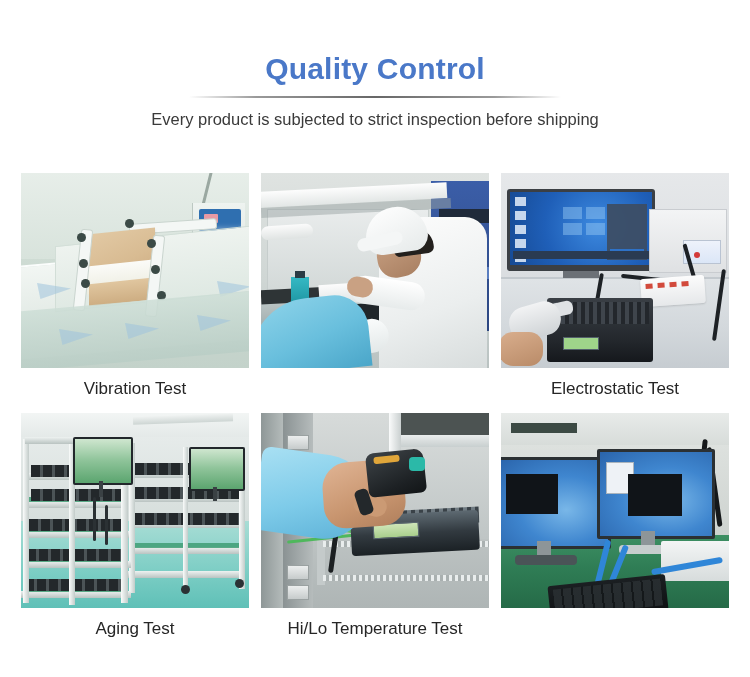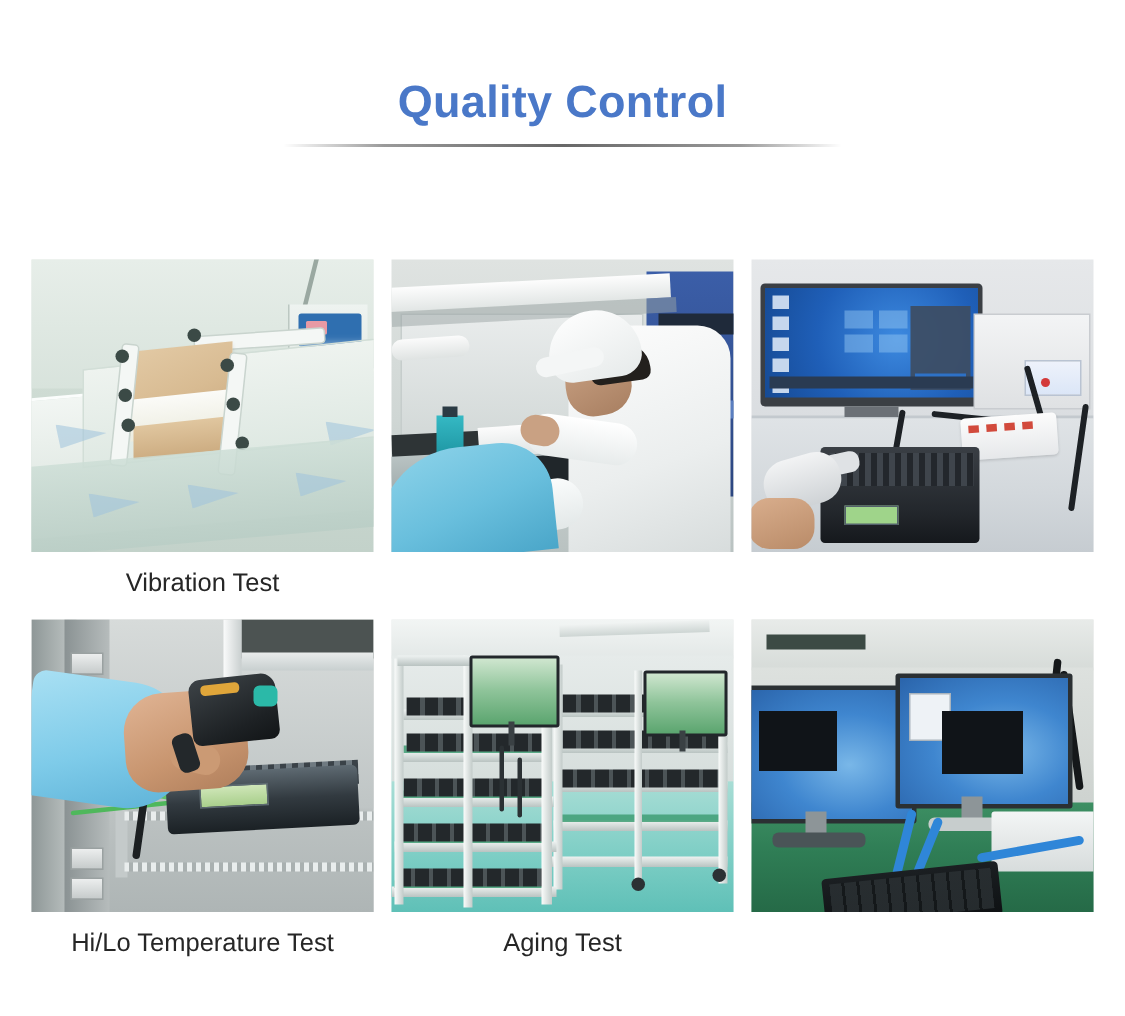--- a/index.html
+++ b/index.html
@@ -357,20 +357,21 @@
   .p6 .blkcable { position:absolute; background:#15181a; border-radius:3px; }
   .p6 .kc1 { right:26px; top:26px; width:5px; height:92px; transform: rotate(6deg); }
   .p6 .kc2 { right:12px; top:34px; width:5px; height:80px; transform: rotate(-8deg); }
 </style>
 </head>
 <body>
 
 <div class="header">
   <h1 class="page-title">Quality Control</h1>
   <div class="title-divider"></div>
+  <p class="page-subtitle">Every product is subjected to strict inspection before shipping</p>
 </div>
 
 <div class="grid">
 
   <div class="grid-row row-1">
 
     <div class="cell">
       <div class="photo p1">
         <div class="wall"></div>
           <div class="cord"></div>
@@ -459,25 +460,80 @@
             <i></i>
             <i></i>
           </div>
         <div class="dut"></div>
           <div class="fins"></div>
           <div class="dutled"></div>
         <div class="guntip"></div>
           <div class="gun"></div>
           <div class="fist"></div>
       </div>
+      <div class="caption">Electrostatic Test</div>
     </div>
 
   </div>
 
   <div class="grid-row row-2">
+
+    <div class="cell">
+      <div class="photo p5">
+        <div class="ceiling"></div>
+          <div class="wall"></div>
+          <div class="floor"></div>
+        <div class="duct"></div>
+
+        <div class="shelf" style="left:112px; top:58px; width:112px;"></div>
+        <div class="units" style="left:114px; top:50px; width:104px;"></div>
+        <div class="shelf" style="left:112px; top:82px; width:112px;"></div>
+        <div class="units" style="left:114px; top:74px; width:104px;"></div>
+        <div class="shelf" style="left:110px; top:108px; width:114px;"></div>
+        <div class="units" style="left:112px; top:100px; width:106px;"></div>
+        <div class="shelf" style="left:108px; top:134px; width:116px;"></div>
+        <div class="greenmat" style="left:110px; top:130px; width:110px;"></div>
+        <div class="shelf" style="left:106px; top:158px; width:118px;"></div>
+        <div class="frame" style="left:108px; top:30px; width:6px; height:150px;"></div>
+        <div class="frame" style="left:218px; top:34px; width:6px; height:142px;"></div>
+        <div class="frame" style="left:162px; top:34px; width:5px; height:140px;"></div>
+        <div class="mon" style="left:168px; top:34px; width:52px; height:40px;">
+            <div class="mscreen"></div>
+          </div>
+        <div class="monstand" style="left:192px; top:74px; height:14px;"></div>
+        <div class="wheel" style="left:160px; top:172px;"></div>
+        <div class="wheel" style="left:214px; top:166px;"></div>
+
+        <div class="shelf" style="left:8px; top:60px; width:96px;"></div>
+        <div class="units" style="left:10px; top:52px; width:90px;"></div>
+        <div class="shelf" style="left:6px; top:88px; width:100px;"></div>
+        <div class="greenmat" style="left:8px; top:84px; width:94px;"></div>
+        <div class="units" style="left:10px; top:76px; width:92px;"></div>
+        <div class="shelf" style="left:4px; top:118px; width:104px;"></div>
+        <div class="greenmat" style="left:6px; top:114px; width:98px;"></div>
+        <div class="units" style="left:8px; top:106px; width:96px;"></div>
+        <div class="shelf" style="left:2px; top:148px; width:108px;"></div>
+        <div class="greenmat" style="left:4px; top:144px; width:102px;"></div>
+        <div class="units" style="left:6px; top:136px; width:100px;"></div>
+        <div class="shelf" style="left:0px; top:178px; width:110px;"></div>
+        <div class="greenmat" style="left:2px; top:174px; width:104px;"></div>
+        <div class="units" style="left:4px; top:166px; width:102px;"></div>
+        <div class="frame" style="left:2px; top:26px; width:6px; height:164px;"></div>
+        <div class="frame" style="left:48px; top:24px; width:6px; height:168px;"></div>
+        <div class="frame" style="left:100px; top:24px; width:7px; height:166px;"></div>
+        <div class="shelf" style="left:4px; top:24px; width:104px;"></div>
+        <div class="mon" style="left:52px; top:24px; width:56px; height:44px;">
+            <div class="mscreen"></div>
+          </div>
+        <div class="monstand" style="left:78px; top:68px; height:16px;"></div>
+        <div class="cable" style="left:72px; top:84px; width:3px; height:44px;"></div>
+        <div class="cable" style="left:84px; top:92px; width:3px; height:40px;"></div>
+      </div>
+      <div class="caption">Aging Test</div>
+    </div>
 
     <div class="cell">
       <div class="photo p4">
         <div class="chamber"></div>
         <div class="backwall"></div>
           <div class="topbar"></div>
           <div class="topbar2"></div>
         <div class="post"></div>
         <div class="leftwall"></div>
           <div class="door"></div>
@@ -498,74 +554,20 @@
         <div class="hand"></div>
           <div class="thumb"></div>
         <div class="trigger"></div>
         <div class="scanner"></div>
           <div class="scantip"></div>
       </div>
       <div class="caption">Hi/Lo Temperature Test</div>
     </div>
 
     <div class="cell">
-      <div class="photo p5">
-        <div class="ceiling"></div>
-          <div class="wall"></div>
-          <div class="floor"></div>
-        <div class="duct"></div>
-
-        <div class="shelf" style="left:112px; top:58px; width:112px;"></div>
-        <div class="units" style="left:114px; top:50px; width:104px;"></div>
-        <div class="shelf" style="left:112px; top:82px; width:112px;"></div>
-        <div class="units" style="left:114px; top:74px; width:104px;"></div>
-        <div class="shelf" style="left:110px; top:108px; width:114px;"></div>
-        <div class="units" style="left:112px; top:100px; width:106px;"></div>
-        <div class="shelf" style="left:108px; top:134px; width:116px;"></div>
-        <div class="greenmat" style="left:110px; top:130px; width:110px;"></div>
-        <div class="shelf" style="left:106px; top:158px; width:118px;"></div>
-        <div class="frame" style="left:108px; top:30px; width:6px; height:150px;"></div>
-        <div class="frame" style="left:218px; top:34px; width:6px; height:142px;"></div>
-        <div class="frame" style="left:162px; top:34px; width:5px; height:140px;"></div>
-        <div class="mon" style="left:168px; top:34px; width:52px; height:40px;">
-            <div class="mscreen"></div>
-          </div>
-        <div class="monstand" style="left:192px; top:74px; height:14px;"></div>
-        <div class="wheel" style="left:160px; top:172px;"></div>
-        <div class="wheel" style="left:214px; top:166px;"></div>
-
-        <div class="shelf" style="left:8px; top:60px; width:96px;"></div>
-        <div class="units" style="left:10px; top:52px; width:90px;"></div>
-        <div class="shelf" style="left:6px; top:88px; width:100px;"></div>
-        <div class="greenmat" style="left:8px; top:84px; width:94px;"></div>
-        <div class="units" style="left:10px; top:76px; width:92px;"></div>
-        <div class="shelf" style="left:4px; top:118px; width:104px;"></div>
-        <div class="greenmat" style="left:6px; top:114px; width:98px;"></div>
-        <div class="units" style="left:8px; top:106px; width:96px;"></div>
-        <div class="shelf" style="left:2px; top:148px; width:108px;"></div>
-        <div class="greenmat" style="left:4px; top:144px; width:102px;"></div>
-        <div class="units" style="left:6px; top:136px; width:100px;"></div>
-        <div class="shelf" style="left:0px; top:178px; width:110px;"></div>
-        <div class="greenmat" style="left:2px; top:174px; width:104px;"></div>
-        <div class="units" style="left:4px; top:166px; width:102px;"></div>
-        <div class="frame" style="left:2px; top:26px; width:6px; height:164px;"></div>
-        <div class="frame" style="left:48px; top:24px; width:6px; height:168px;"></div>
-        <div class="frame" style="left:100px; top:24px; width:7px; height:166px;"></div>
-        <div class="shelf" style="left:4px; top:24px; width:104px;"></div>
-        <div class="mon" style="left:52px; top:24px; width:56px; height:44px;">
-            <div class="mscreen"></div>
-          </div>
-        <div class="monstand" style="left:78px; top:68px; height:16px;"></div>
-        <div class="cable" style="left:72px; top:84px; width:3px; height:44px;"></div>
-        <div class="cable" style="left:84px; top:92px; width:3px; height:40px;"></div>
-      </div>
-      <div class="caption">Aging Test</div>
-    </div>
-
-    <div class="cell">
       <div class="photo p6">
         <div class="ceil"></div>
           <div class="ceilbar"></div>
         <div class="wall"></div>
           <div class="greendesk"></div>
         <div class="blkcable kc1"></div>
           <div class="blkcable kc2"></div>
         <div class="monitor m1">
             <div class="mscreen">
               <div class="console cons1"></div>

